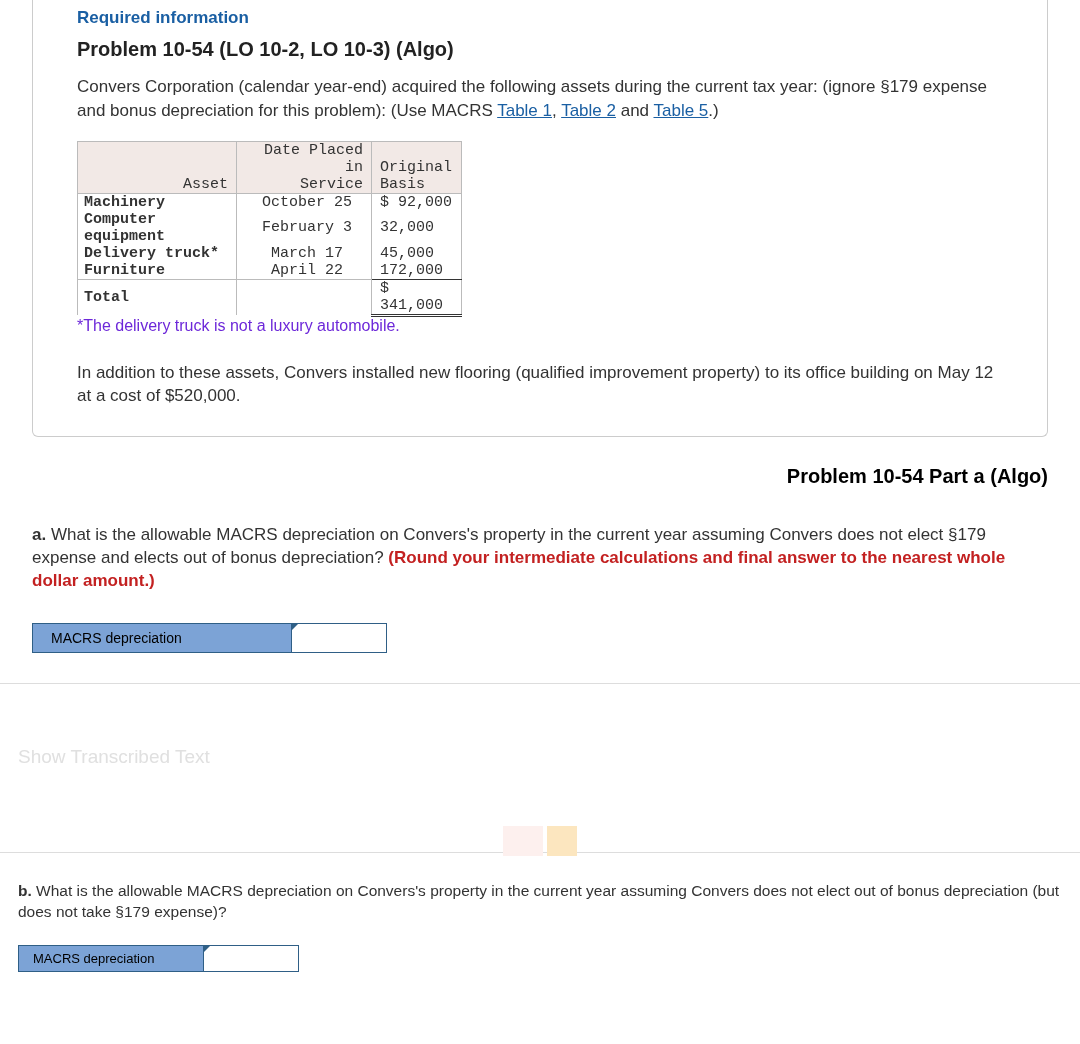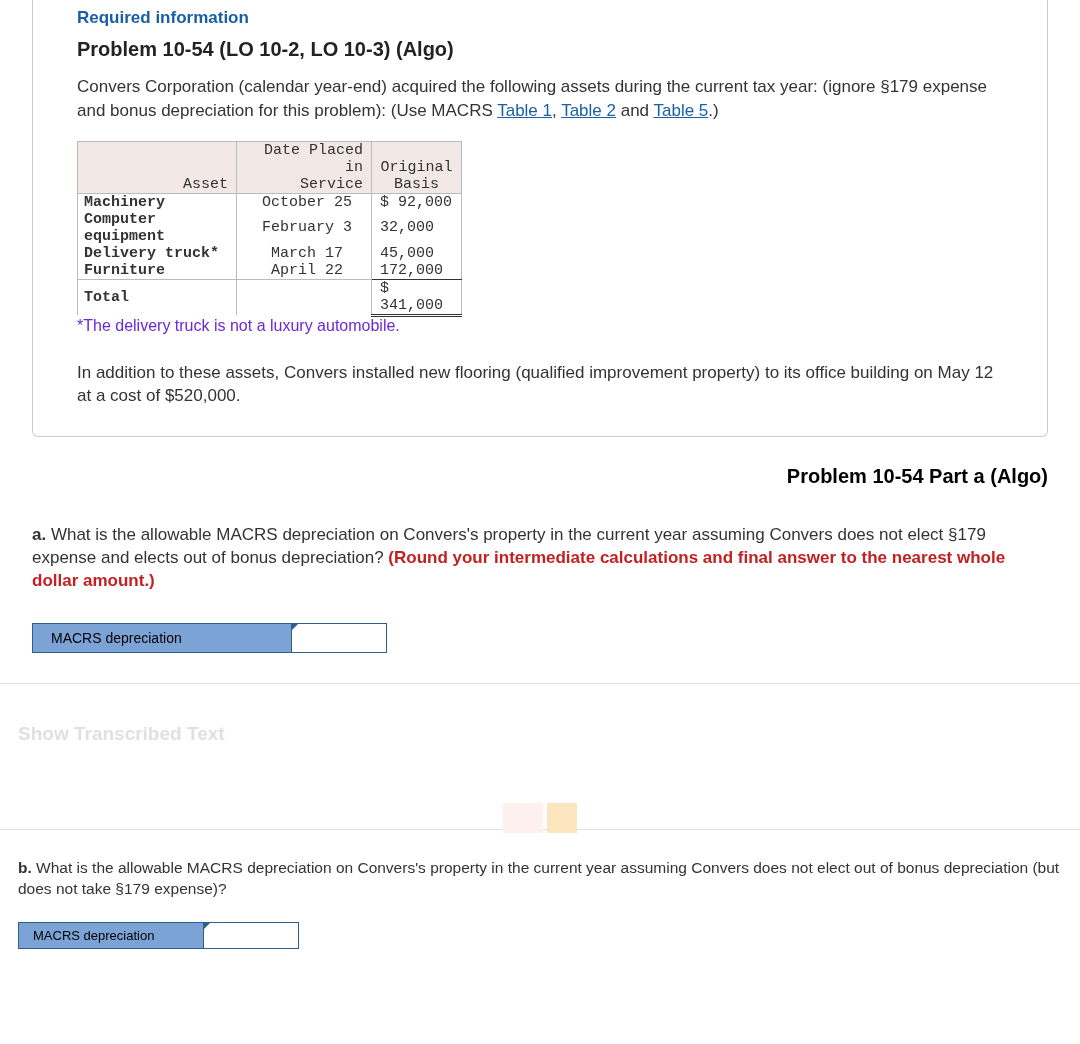--- a/index.html
+++ b/index.html
@@ -27,21 +27,21 @@
     .addition-text { font-size: 17px; line-height: 1.4; color: #333; margin-top: 26px; }
     .part-header { font-weight: bold; font-size: 20px; color: #000; margin: 10px 32px 36px 32px; text-align: right; }
     .question-block { margin: 0 32px 0 32px; }
     .q-text { font-size: 17px; line-height: 1.35; color: #333; }
     .q-text .qb { font-weight: bold; }
     .q-text .round-note { color: #c32121; font-weight: bold; }
     .answer-row { margin-top: 30px; display: flex; align-items: stretch; }
     .answer-label { background: #7ca3d6; border: 1px solid #2f5f86; color: #000; font-size: 14px; padding: 6px 16px 6px 18px; min-width: 260px; display:flex; align-items:center; }
     .answer-input { border: 1px solid #2f5f86; background: #fff; width: 95px; border-left: none; position: relative;}
     .answer-input::after { content:''; position:absolute; top:-1px; left:-1px; width:0; height:0; border-left:0 solid transparent; border-right:8px solid transparent; border-top:8px solid #2f5f86;}
-    .show-transcribed { margin: 39px 0 0 18px; color: #e0e0e0; font-size: 19px; font-weight: 700; }
+    .show-transcribed { margin: 62px 0 0 18px; color: #e0e0e0; font-size: 19px; font-weight: 400; }
     .divider { border: none; border-top: 1px solid #ddd; margin: 30px 0; }
     .divider2-wrap { position: relative; margin: 84px 0 28px 0;}
     .divider2 { border: none; border-top: 1px solid #ddd; width:100%;}
     .pale-blocks { position:absolute; left:50%; transform:translateX(-50%); top:-26px; display:flex; gap:4px;}
     .pb1 { width:40px; height:30px; background:#fdf0ee; }
     .pb2 { width:30px; height:30px; background:#fce6bf; }
     .question-b { margin: 0 18px 0 18px; }
     .q-text-b { font-size: 15.5px; line-height: 1.35; }
     .answer-row-b { margin-top: 22px; display: flex; align-items: stretch; }
     .answer-label-b { background: #7ca3d6; border: 1px solid #2f5f86; color:#000; font-size: 13px; padding: 5px 14px; min-width: 186px; display:flex; align-items:center;}
@@ -56,21 +56,21 @@
   <div class="problem-title">Problem 10-54 (LO 10-2, LO 10-3) (Algo)</div>
   <p class="body-text">
     <span>Convers Corporation (calendar year-end) acquired the following assets during the current tax year: (ignore §179 expense and bonus depreciation for this problem): (Use MACRS </span><a href="#">Table 1</a><span>, </span><a href="#">Table 2</a><span> and </span><a href="#">Table 5</a><span>.)</span>
   </p>
 
   <table class="asset-table">
     <thead>
       <tr>
         <th class="hdrcell asset-col" rowspan="1" style="vertical-align:bottom;"><br><span>Asset</span></th>
         <th class="hdrcell date-col"><span>Date Placed in</span><br><span>Service</span></th>
-        <th class="hdrcell basis-col" style="text-align:center;"><span>Original</span><br><span>Basis</span></th>
+        <th class="hdrcell basis-col" style="text-align:left;"><span>Original</span><br><span>Basis</span></th>
       </tr>
     </thead>
     <tbody>
       <tr>
         <td class="asset-name">Machinery</td>
         <td class="date-cell">October 25</td>
         <td class="basis-cell">$ 92,000</td>
       </tr>
       <tr>
         <td class="asset-name">Computer equipment</td>

